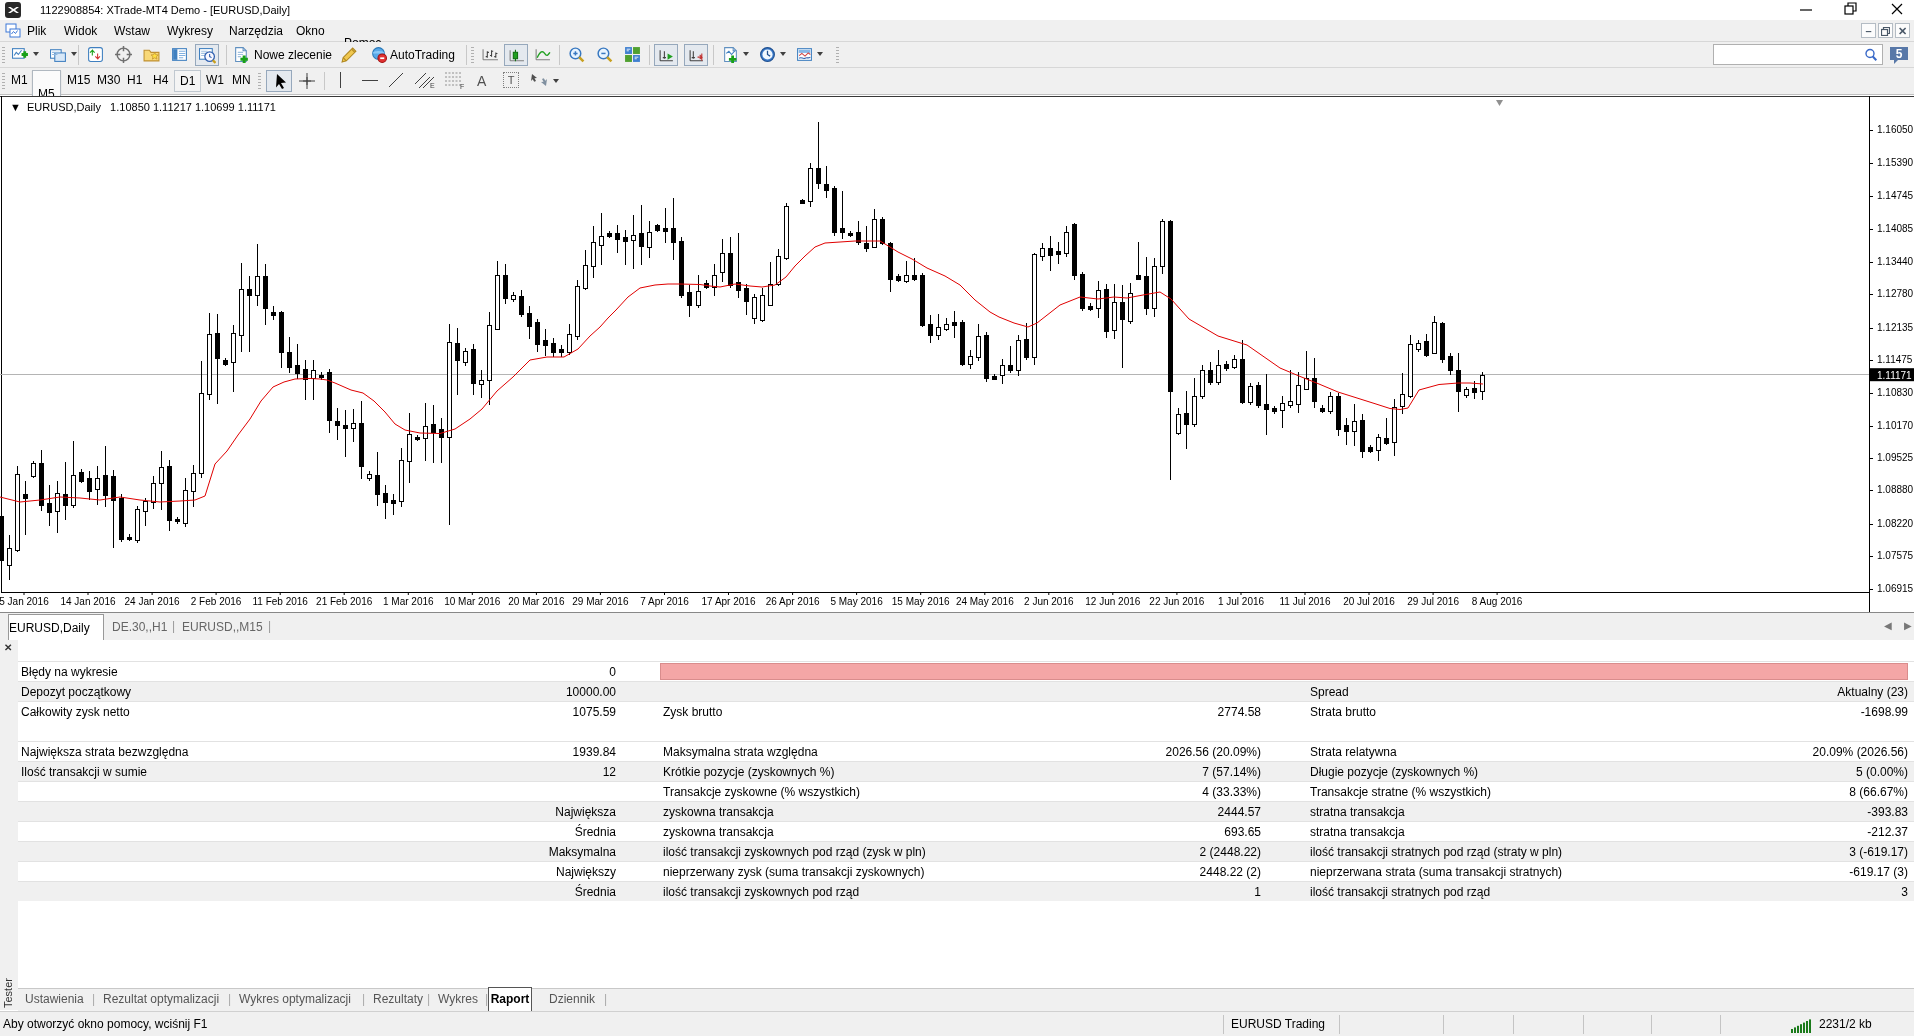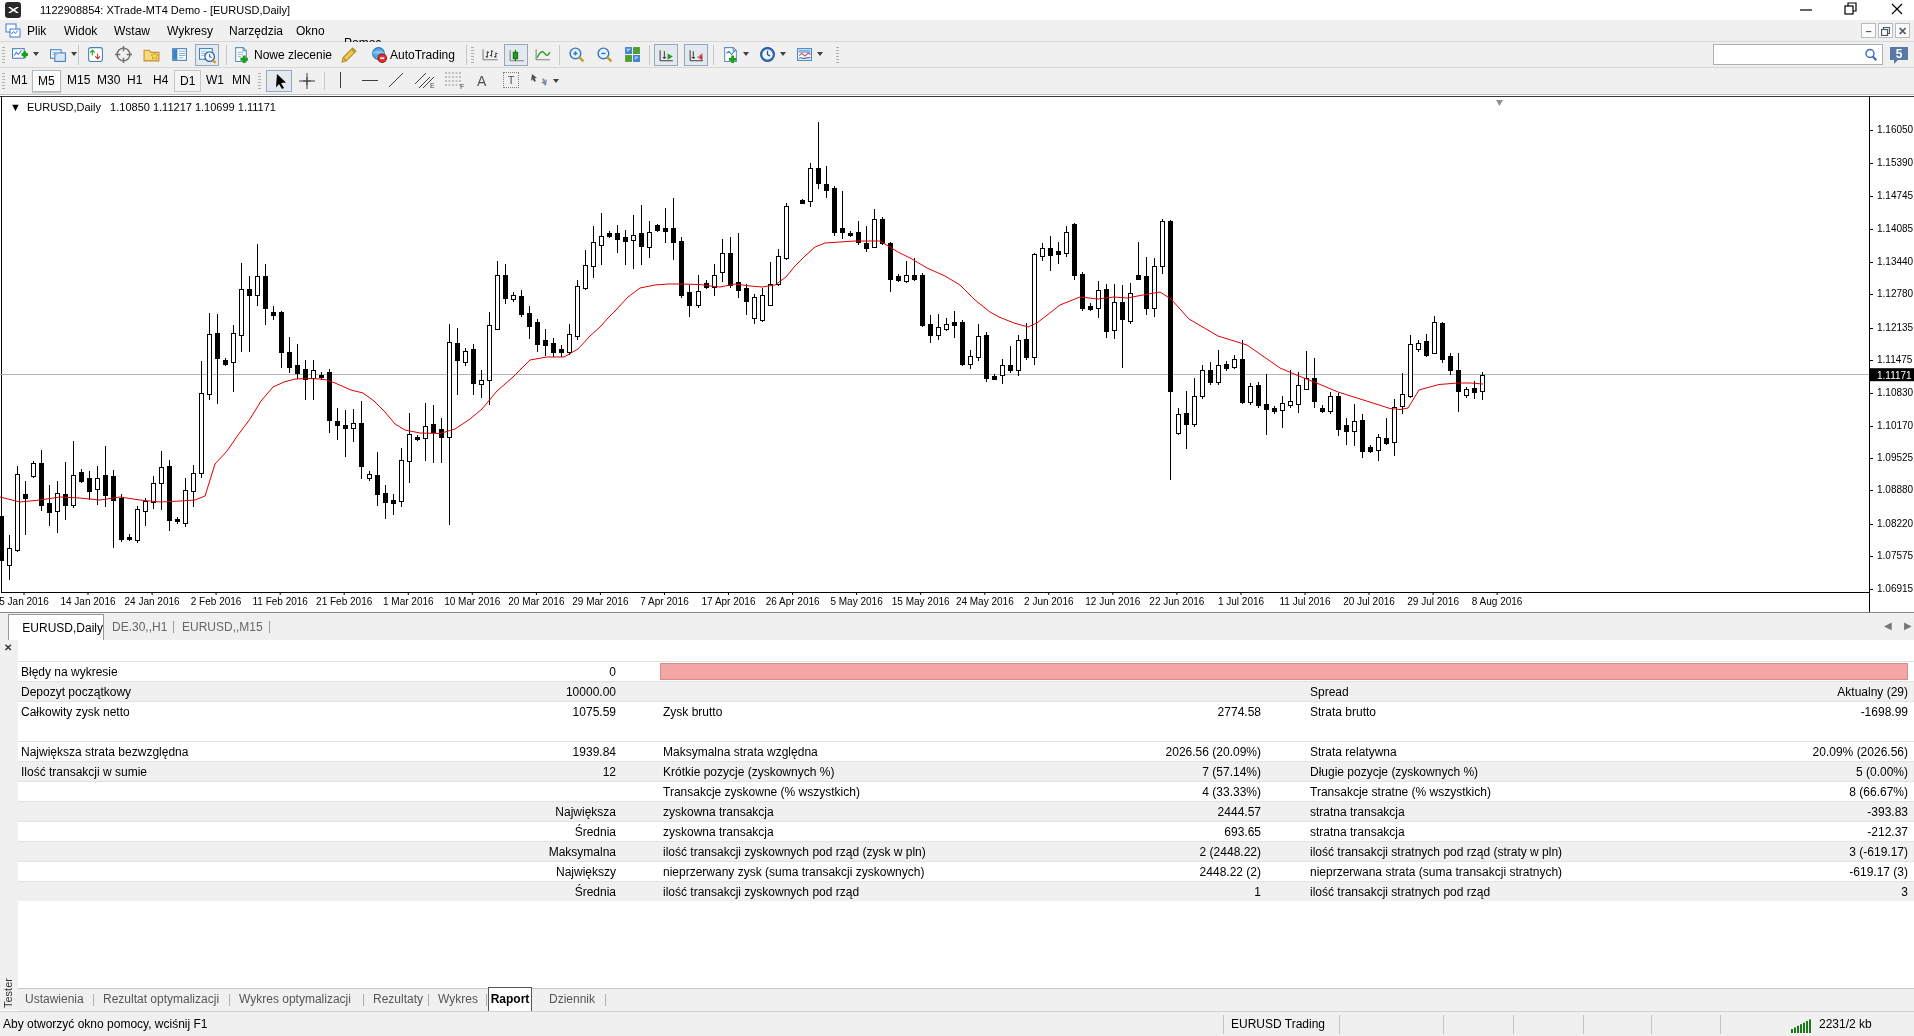--- a/index.html
+++ b/index.html
@@ -173,21 +173,21 @@
     </svg>
   </div>
 <svg class="abs" style="left:1888px;top:44px" width="22" height="22" viewBox="0 0 22 22">
     <path d="M2 3h18v13h-10l-4 4v-4h-4Z" fill="#5878a8"></path>
     <text x="11" y="14" font-size="12" font-weight="bold" fill="#fff" text-anchor="middle" font-family="Liberation Sans">5</text>
   </svg>
 
 <div class="abs" style="left:0;top:68px;width:1914px;height:27px;background:#f0f0f0;border-bottom:1px solid #c0c0c0"></div>
 <div style="position:absolute;left:2px;top:73px;width:3px;height:16px;background:repeating-linear-gradient(0deg,#b0b0b0 0,#b0b0b0 1px,#f0f0f0 1px,#f0f0f0 3px)"></div>
 <div class="abs" style="left:6px;top:70px;height:22px;padding:3px 5px;">M1</div>
-<div class="abs" style="left:32px;top:70px;height:22px;padding:3px 5px;border:1px solid #b0b8c0;background:#fbfbfb;box-shadow:0 1px 1px #c8c8c8;">M5</div>
+<div class="abs" style="left:32px;top:70px;height:22px;padding:16px 5px;border:1px solid #b0b8c0;background:#fbfbfb;box-shadow:0 1px 1px #c8c8c8;">M5</div>
 <div class="abs" style="left:62px;top:70px;height:22px;padding:3px 5px;">M15</div>
 <div class="abs" style="left:92px;top:70px;height:22px;padding:3px 5px;">M30</div>
 <div class="abs" style="left:122px;top:70px;height:22px;padding:3px 5px;">H1</div>
 <div class="abs" style="left:148px;top:70px;height:22px;padding:3px 5px;">H4</div>
 <div class="abs" style="left:174px;top:70px;height:22px;padding:3px 5px;border:1px solid #c0c8d0;background:#f4f4f4;">D1</div>
 <div class="abs" style="left:201px;top:70px;height:22px;padding:3px 5px;">W1</div>
 <div class="abs" style="left:227px;top:70px;height:22px;padding:3px 5px;">MN</div>
 <div style="position:absolute;left:258px;top:73px;width:3px;height:16px;background:repeating-linear-gradient(0deg,#b0b0b0 0,#b0b0b0 1px,#f0f0f0 1px,#f0f0f0 3px)"></div>
 <div class="abs" style="left:266px;top:70px;width:26px;height:22px;border:1px solid #96a8bc;background:#e4e9ef"><svg style="margin:2px 0 0 6px" width="16" height="16" viewBox="0 0 16 16">
       <path d="M4 1l9 8.5l-5 .5l3 5l-2 1l-3-5l-3 3.5Z" fill="#000"></path>
@@ -305,41 +305,41 @@
     <text x="1305.0" y="605" class="dl" text-anchor="middle">11 Jul 2016</text>
     <line x1="1369.0" y1="592" x2="1369.0" y2="595" stroke="#000"></line>
     <text x="1369.0" y="605" class="dl" text-anchor="middle">20 Jul 2016</text>
     <line x1="1433.1" y1="592" x2="1433.1" y2="595" stroke="#000"></line>
     <text x="1433.1" y="605" class="dl" text-anchor="middle">29 Jul 2016</text>
     <line x1="1497.1" y1="592" x2="1497.1" y2="595" stroke="#000"></line>
     <text x="1497.1" y="605" class="dl" text-anchor="middle">8 Aug 2016</text>
 <text x="10" y="111" class="hd">▼&nbsp; EURUSD,Daily&nbsp;&nbsp; 1.10850 1.11217 1.10699 1.11171</text>
 </svg>
 <div class="abs" style="left:0;top:612px;width:1914px;height:28px;background:#f0f0f0;border-top:1px solid #888">
-<div class="abs" style="left:8px;top:1px;width:96px;height:26px;background:#fff;border:1px solid #999;border-bottom:none;text-align:right;padding-top:6px">EURUSD,Daily</div>
+<div class="abs" style="left:8px;top:1px;width:96px;height:26px;background:#fff;border:1px solid #999;border-bottom:none;text-align:left;padding-top:6px">EURUSD,Daily</div>
 <span class="abs" style="left:112px;top:7px;color:#666">DE.30,,H1</span>
 <span class="abs" style="left:172px;top:6px;color:#999">|</span>
 <span class="abs" style="left:182px;top:7px;color:#666">EURUSD,,M15</span>
 <span class="abs" style="left:268px;top:6px;color:#999">|</span>
 <span class="abs" style="left:1884px;top:7px;color:#777;font-size:10px">◀</span>
 <span class="abs" style="left:1904px;top:7px;color:#777;font-size:10px">▶</span>
 </div>
 <div class="abs" style="left:0;top:640px;width:1914px;height:262px">
 <div class="abs" style="left:0;top:0;width:18px;height:370px;background:#f0f0f0"></div>
 <div class="abs" style="left:4px;top:2px;font-size:10px;font-weight:bold;color:#333">✕</div>
 <div class="abs" style="left:18px;top:21px;width:1896px;height:20px;background:#fff;border-top:1px solid #e2e2e2">
 <span class="abs" style="left:3px;top:3px">Błędy na wykresie</span>
 <span class="abs" style="left:318px;top:3px;width:280px;text-align:right">0</span>
 <div class="abs" style="left:642px;top:1px;width:1248px;height:17px;background:#f4a6a6;border:1px solid #d98c8c"></div>
 </div>
 <div class="abs" style="left:18px;top:41px;width:1896px;height:20px;background:#f0f0f0;border-top:1px solid #e2e2e2">
 <span class="abs" style="left:3px;top:3px">Depozyt początkowy</span>
 <span class="abs" style="left:318px;top:3px;width:280px;text-align:right">10000.00</span>
 <span class="abs" style="left:1292px;top:3px">Spread</span>
-<span class="abs" style="left:1612px;top:3px;width:278px;text-align:right">Aktualny (29)</span>
+<span class="abs" style="left:1612px;top:3px;width:278px;text-align:right">Aktualny (23)</span>
 </div>
 <div class="abs" style="left:18px;top:61px;width:1896px;height:20px;background:#fff;border-top:1px solid #e2e2e2">
 <span class="abs" style="left:3px;top:3px">Całkowity zysk netto</span>
 <span class="abs" style="left:318px;top:3px;width:280px;text-align:right">1075.59</span>
 <span class="abs" style="left:645px;top:3px">Zysk brutto</span>
 <span class="abs" style="left:965px;top:3px;width:278px;text-align:right">2774.58</span>
 <span class="abs" style="left:1292px;top:3px">Strata brutto</span>
 <span class="abs" style="left:1612px;top:3px;width:278px;text-align:right">-1698.99</span>
 </div>
 <div class="abs" style="left:18px;top:101px;width:1896px;height:20px;background:#fff;border-top:1px solid #e2e2e2">

